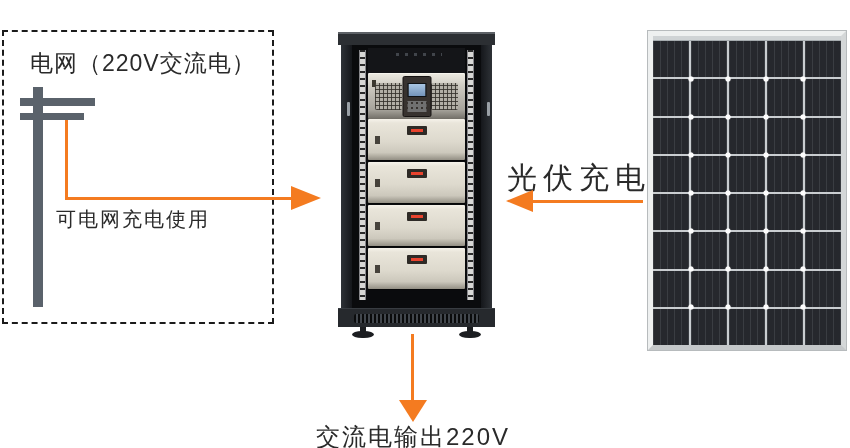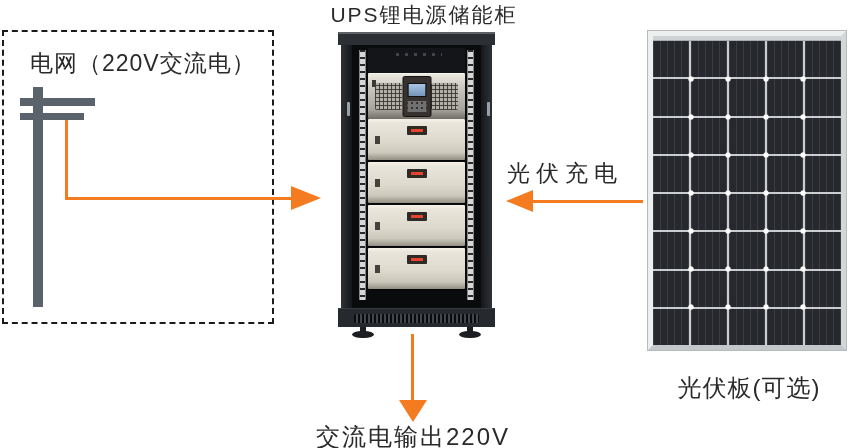--- a/index.html
+++ b/index.html
@@ -24,21 +24,21 @@
   .vline{width:3px;background:var(--arrow);}
   .head-right{width:0;height:0;border-left:30px solid var(--arrow);border-top:12px solid transparent;border-bottom:12px solid transparent;}
   .head-left{width:0;height:0;border-right:27px solid var(--arrow);border-top:11px solid transparent;border-bottom:11px solid transparent;}
   .head-down{width:0;height:0;border-top:22px solid var(--arrow);border-left:14px solid transparent;border-right:14px solid transparent;}
   .ac-line-v{left:65px;top:120px;height:78px;}
   .ac-line-h{left:65px;top:197px;width:226px;}
   .ac-head{left:291px;top:186px;}
   .ac-input-label{left:84px;top:159px;font-size:23px;letter-spacing:5px;}
   .pv-line{left:517px;top:200px;width:126px;}
   .pv-head{left:506px;top:190px;}
-  .pv-charge-label{left:507px;top:158px;font-size:23px;letter-spacing:6px;}
+  .pv-charge-label{left:507px;top:158px;font-size:30px;letter-spacing:6px;}
   .out-line{left:411px;top:334px;height:68px;}
   .out-head{left:399px;top:400px;}
   .output-label{left:316px;top:421px;font-size:24px;letter-spacing:2px;}
 
   
   .cabinet-title{left:314px;top:1px;width:220px;text-align:center;font-size:21px;letter-spacing:2px;}
   .cabinet{left:341px;top:32px;width:151px;height:306px;}
   .cab-cap{position:absolute;left:-3px;right:-3px;top:0;height:13px;
     background:linear-gradient(180deg,#5d6166 0 2px,#2c2f33 2px 100%);}
   .cab-side{position:absolute;top:13px;height:263px;width:11px;background:linear-gradient(90deg,#2e3237,#15171b);}
@@ -106,29 +106,29 @@
 <div class="scene">
 
   <div class="abs grid-box"></div>
   <div class="abs label grid-title">电网（220V交流电）</div>
   <div>
     <div class="abs pole-mast"></div>
     <div class="abs crossarm-top"></div>
     <div class="abs crossarm-bottom"></div>
   </div>
   <div class="abs label grid-note">
+    <div>可电网充电使用</div>
   </div>
 
   <div>
     <div class="abs vline ac-line-v"></div>
     <div class="abs hline ac-line-h"></div>
     <div class="abs head-right ac-head"></div>
   </div>
 
-  <div class="abs label cabinet-title">UPS锂电源储能柜</div>
   <div class="abs cabinet">
     <div class="cab-cap"></div>
     <div class="cab-side l">
       <div class="cab-latch l"></div>
     </div>
     <div class="cab-side r">
       <div class="cab-latch r"></div>
     </div>
     <div class="cab-interior">
       <div class="rail l"></div>
@@ -266,15 +266,14 @@
         <div class="pv-dot" style="left: 20%; top: 75%;"></div>
         <div class="pv-dot" style="left: 40%; top: 75%;"></div>
         <div class="pv-dot" style="left: 60%; top: 75%;"></div>
         <div class="pv-dot" style="left: 80%; top: 75%;"></div>
         <div class="pv-dot" style="left: 20%; top: 87.5%;"></div>
         <div class="pv-dot" style="left: 40%; top: 87.5%;"></div>
         <div class="pv-dot" style="left: 60%; top: 87.5%;"></div>
         <div class="pv-dot" style="left: 80%; top: 87.5%;"></div>
       </div>
   </div>
-  <div class="abs label pv-caption">光伏板(可选)</div>
 
 </div>
 
 </body></html>

